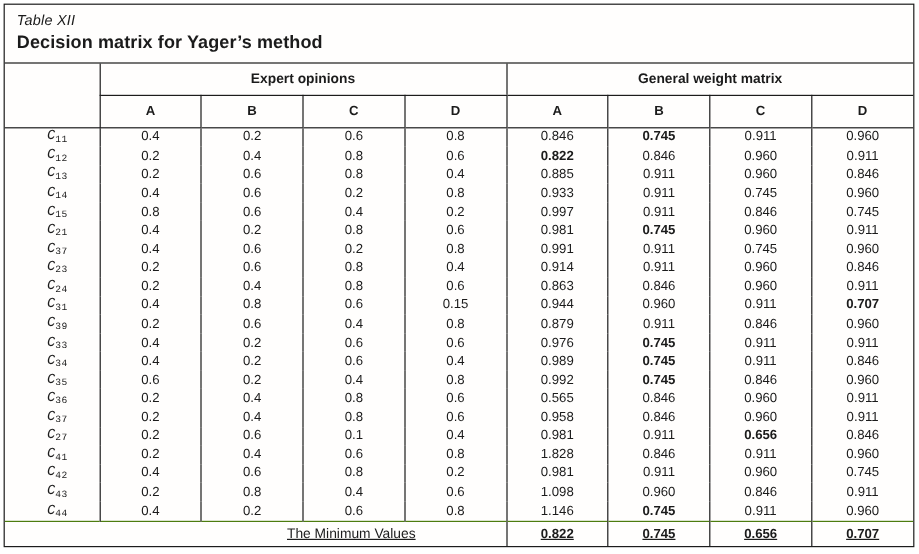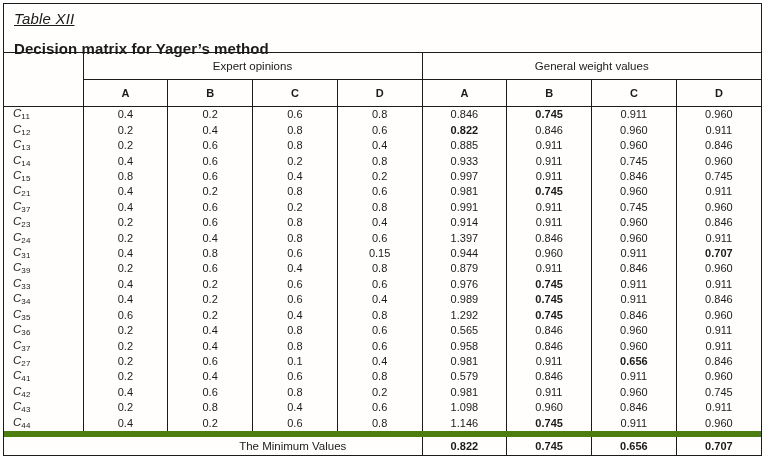--- a/index.html
+++ b/index.html
@@ -17,28 +17,27 @@
     border: 1.5px solid #1c1c1c;
     background: #fffefd;
   }
   .title-block {
     height: 49px;
     padding: 6px 0 0 10px;
     border-bottom: 1px solid #1c1c1c;
   }
   .table-num {
     font-style: italic;
-    font-size: 15px;
+    font-size: 12px;
     letter-spacing: 0.2px;
-    text-decoration: underline;
   }
   .table-title {
     font-weight: bold;
     font-size: 15px;
-    margin-top: 13px;
+    margin-top: 3px;
     letter-spacing: 0.1px;
   }
   table {
     width: 100%;
     height: calc(100% - 49px);
     border-collapse: collapse;
     table-layout: fixed;
   }
   th, td {
     padding: 0;
@@ -47,50 +46,52 @@
     vertical-align: middle;
     overflow: hidden;
     white-space: nowrap;
   }
   col.c-label { width: 79px; }
   thead .corner {
     border-right: 1px solid #1c1c1c;
     border-bottom: 1px solid #1c1c1c;
   }
   thead .group {
-    font-weight: normal;
+    font-weight: bold;
     font-size: 11.5px;
     height: 26px;
     border-left: 1px solid #1c1c1c;
     border-bottom: 1px solid #1c1c1c;
   }
   thead .letter {
     font-weight: bold;
     height: 27px;
     border-left: 1px solid #1c1c1c;
     border-bottom: 1px solid #1c1c1c;
   }
   tbody td.val { border-left: 1px solid #1c1c1c; }
   tbody td.val.b { font-weight: bold; }
   tbody td.rowlabel {
-    text-align: left;
+    text-align: center;
     padding-left: 9px;
     font-size: 11.5px;
+    font-family: Liberation Mono, monospace;
   }
   tbody td.rowlabel i { font-style: italic; }
   tbody td.rowlabel sub {
     font-size: 8px;
     font-style: normal;
     vertical-align: -2px;
     letter-spacing: 0.3px;
   }
   tfoot td {
     height: 21px;
-    border-top: 6px solid #4d7c0f;
+    border-top: 1px solid #4d7c0f;
     font-size: 11.5px;
+    text-decoration: underline;
   }
   tfoot td.minlabel {
     text-align: center;
     padding-left: 160px; 
   }
   tfoot td.minval {
     border-left: 1px solid #1c1c1c;
     font-weight: bold;
     font-size: 11px;
   }
@@ -113,21 +114,21 @@
         <col>
         <col>
         <col>
         <col>
         <col>
     </colgroup>
     <thead>
       <tr>
         <th class="corner" rowspan="2"></th>
         <th class="group" colspan="4">Expert opinions</th>
-        <th class="group" colspan="4">General weight values</th>
+        <th class="group" colspan="4">General weight matrix</th>
       </tr>
       <tr>
         <th class="letter">A</th>
         <th class="letter">B</th>
         <th class="letter">C</th>
         <th class="letter">D</th>
         <th class="letter">A</th>
         <th class="letter">B</th>
         <th class="letter">C</th>
         <th class="letter">D</th>
@@ -221,21 +222,21 @@
           <td class="val">0.911</td>
           <td class="val">0.960</td>
           <td class="val">0.846</td>
         </tr>
         <tr>
           <td class="rowlabel"><i>C</i><sub>24</sub></td>
           <td class="val">0.2</td>
           <td class="val">0.4</td>
           <td class="val">0.8</td>
           <td class="val">0.6</td>
-          <td class="val">1.397</td>
+          <td class="val">0.863</td>
           <td class="val">0.846</td>
           <td class="val">0.960</td>
           <td class="val">0.911</td>
         </tr>
         <tr>
           <td class="rowlabel"><i>C</i><sub>31</sub></td>
           <td class="val">0.4</td>
           <td class="val">0.8</td>
           <td class="val">0.6</td>
           <td class="val">0.15</td>
@@ -276,21 +277,21 @@
           <td class="val b">0.745</td>
           <td class="val">0.911</td>
           <td class="val">0.846</td>
         </tr>
         <tr>
           <td class="rowlabel"><i>C</i><sub>35</sub></td>
           <td class="val">0.6</td>
           <td class="val">0.2</td>
           <td class="val">0.4</td>
           <td class="val">0.8</td>
-          <td class="val">1.292</td>
+          <td class="val">0.992</td>
           <td class="val b">0.745</td>
           <td class="val">0.846</td>
           <td class="val">0.960</td>
         </tr>
         <tr>
           <td class="rowlabel"><i>C</i><sub>36</sub></td>
           <td class="val">0.2</td>
           <td class="val">0.4</td>
           <td class="val">0.8</td>
           <td class="val">0.6</td>
@@ -320,21 +321,21 @@
           <td class="val">0.911</td>
           <td class="val b">0.656</td>
           <td class="val">0.846</td>
         </tr>
         <tr>
           <td class="rowlabel"><i>C</i><sub>41</sub></td>
           <td class="val">0.2</td>
           <td class="val">0.4</td>
           <td class="val">0.6</td>
           <td class="val">0.8</td>
-          <td class="val">0.579</td>
+          <td class="val">1.828</td>
           <td class="val">0.846</td>
           <td class="val">0.911</td>
           <td class="val">0.960</td>
         </tr>
         <tr>
           <td class="rowlabel"><i>C</i><sub>42</sub></td>
           <td class="val">0.4</td>
           <td class="val">0.6</td>
           <td class="val">0.8</td>
           <td class="val">0.2</td>

